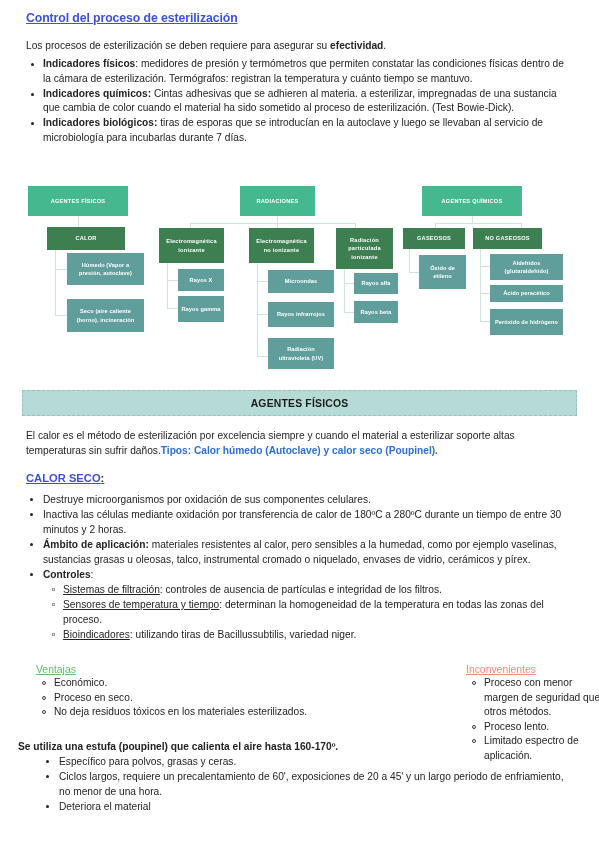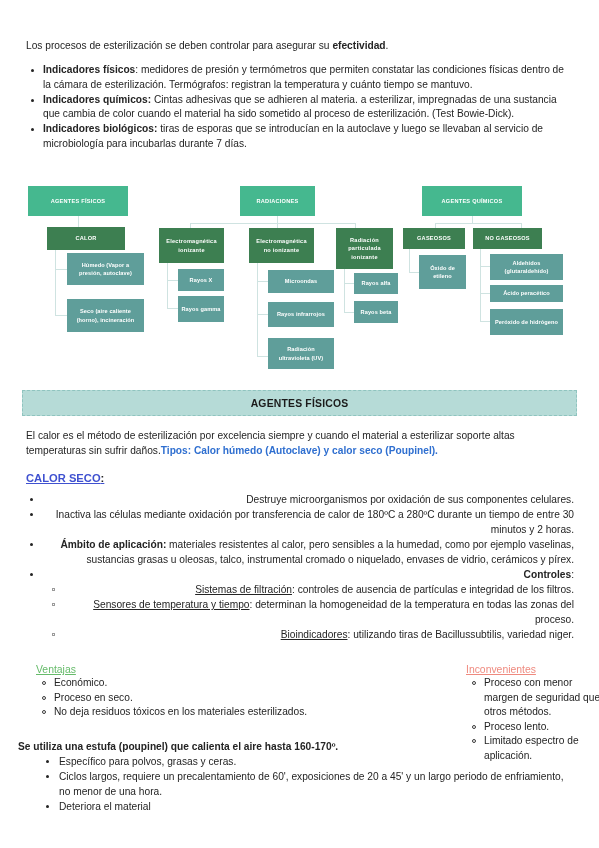--- a/index.html
+++ b/index.html
@@ -17,21 +17,21 @@
     position:absolute;left:26px;top:11px;
     font-size:12.3px;font-weight:bold;color:#3f51d0;
     text-decoration:underline;letter-spacing:-0.1px;
   }
   .intro{
     position:absolute;left:26px;top:38px;width:548px;
     font-size:10.2px;line-height:15px;color:#242424;
   }
   .intro b{font-weight:bold;}
 
-  ul.bullets{margin:10px 0 0 0;padding-left:17px;list-style:disc;}
+  ul.bullets{margin:4px 0 0 0;padding-left:17px;list-style:disc;}
   ul.bullets li{margin:0 0 0.5px 0;line-height:14.6px;}
   ul.bullets li::marker{font-size:9px;}
 
   
   .diagram{position:absolute;left:0;top:180px;width:599px;height:200px;}
   .nbox{
     position:absolute;box-sizing:border-box;
     display:flex;align-items:center;justify-content:center;text-align:center;
     color:#ffffff;font-size:5.6px;font-weight:bold;letter-spacing:0.25px;
     line-height:8.4px;padding:2px 3px;
@@ -60,21 +60,21 @@
   .h-sub{
     position:absolute;left:26px;top:472px;
     font-size:11.2px;font-weight:bold;color:#3f51d0;text-decoration:underline;
   }
   .h-sub .colon{color:#242424;text-decoration:none;font-weight:bold;}
 
   .sec-list{
     position:absolute;left:26px;top:492px;width:548px;
     font-size:10.2px;line-height:15px;color:#242424;
   }
-  .sec-list > ul{margin:0;padding-left:17px;text-align:right;}
+  .sec-list > ul{margin:0;padding-left:17px;}
   .sub-list{margin:0 0 0 0;padding-left:20px;list-style:none;}
   .sub-list li{position:relative;line-height:15px;}
   .sub-list li::before{
     content:"";position:absolute;left:-11px;top:6px;
     width:3px;height:3px;border:0.6px solid #9a9a9a;box-sizing:border-box;
   }
   .u{text-decoration:underline;}
 
   
   .cols{position:absolute;left:0;top:664px;width:510px;height:66px;}
@@ -97,23 +97,24 @@
   }
   .foot .lead{font-weight:bold;}
   .foot ul{margin:1px 0 0 0;padding-left:17px;list-style:disc;}
   .foot ul li{line-height:14.8px;margin-left:24px;}
 </style>
 </head>
 <body>
 
 <div class="page">
 
+  <div class="h-title">Control del proceso de esterilización</div>
 
   <div class="intro">
-    <span>Los procesos de esterilización se deben controlar para asegurar su </span><b>efectividad</b><span>.</span>
+    <span>Los procesos de esterilización se deben requiere para asegurar su </span><b>efectividad</b><span>.</span>
     <ul class="bullets">
       <li><b>Indicadores físicos</b><span>: medidores de presión y termómetros que permiten constatar las condiciones físicas dentro de la cámara de esterilización. Termógrafos: registran la temperatura y cuánto tiempo se mantuvo.</span></li>
       <li><b>Indicadores químicos:</b><span> Cintas adhesivas que se adhieren al materia. a esterilizar, impregnadas de una sustancia que cambia de color cuando el material ha sido sometido al proceso de esterilización. (Test Bowie-Dick).</span></li>
       <li><b>Indicadores biológicos:</b><span> tiras de esporas que se introducían en la autoclave y luego se llevaban al servicio de microbiología para incubarlas durante 7 días.</span></li>
     </ul>
   </div>
 
   <div class="diagram">
 
     <div class="nbox lvl1" style="left:28px;top:6px;width:100px;height:30px;">AGENTES FÍSICOS</div>

